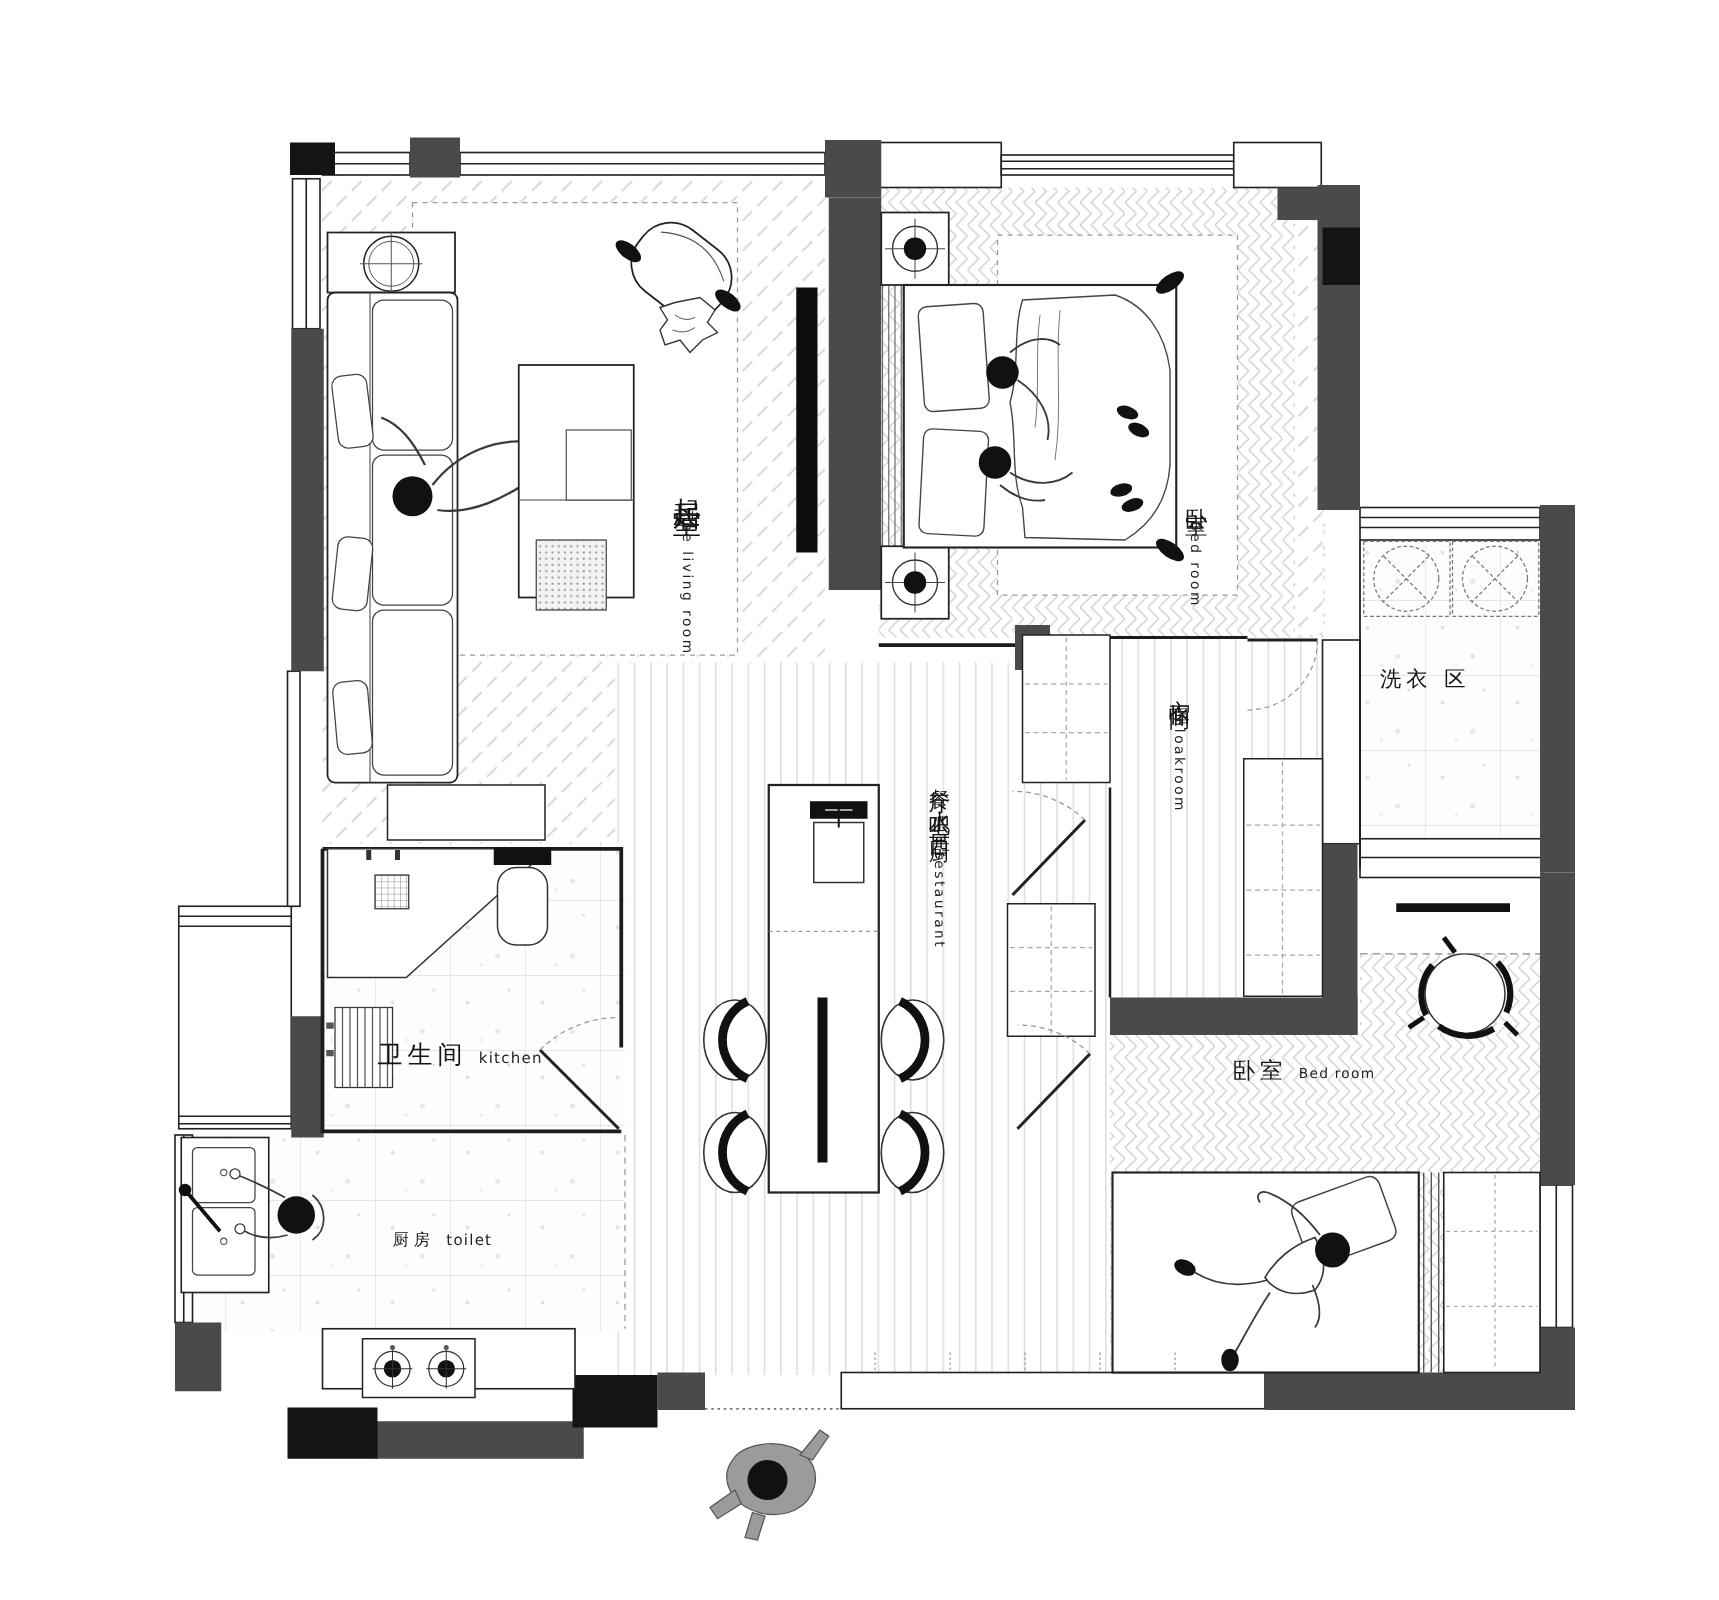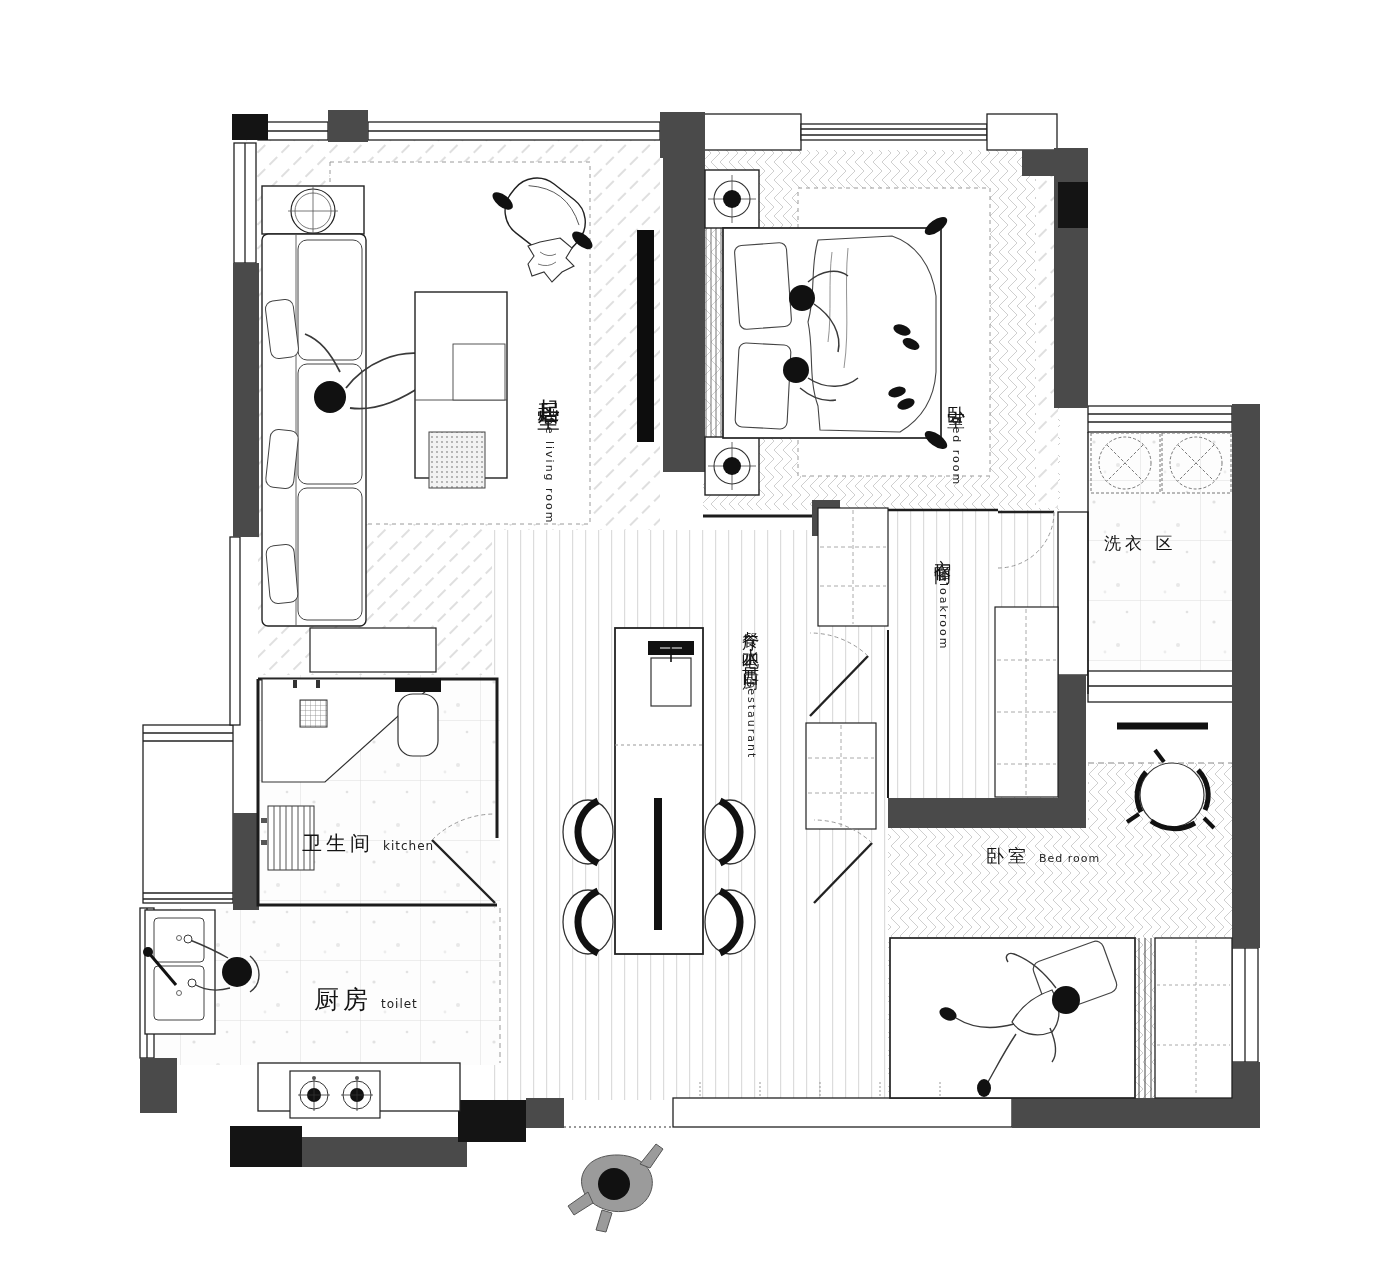--- a/index.html
+++ b/index.html
@@ -453,21 +453,21 @@
     <span class="zh sm">餐厅 水吧台 西厨</span>
     <span class="en">restaurant</span>
   </div>
 
   <div class="lbl h" style="left:302px;top:830px">
     <span class="zh" style="font-size:20px">卫生间</span>
     <span class="en" style="font-size:12px">kitchen</span>
   </div>
 
   <div class="lbl h" style="left:314px;top:983px">
-    <span class="zh" style="font-size:25px">厨房</span>
+    <span class="zh" style="font-size:13px">厨房</span>
     <span class="en" style="font-size:12px">toilet</span>
   </div>
 
   <div class="lbl h" style="left:986px;top:844px">
     <span class="zh" style="font-size:18px">卧室</span>
     <span class="en" style="font-size:11px">Bed room</span>
   </div>
 
 </div>
 

